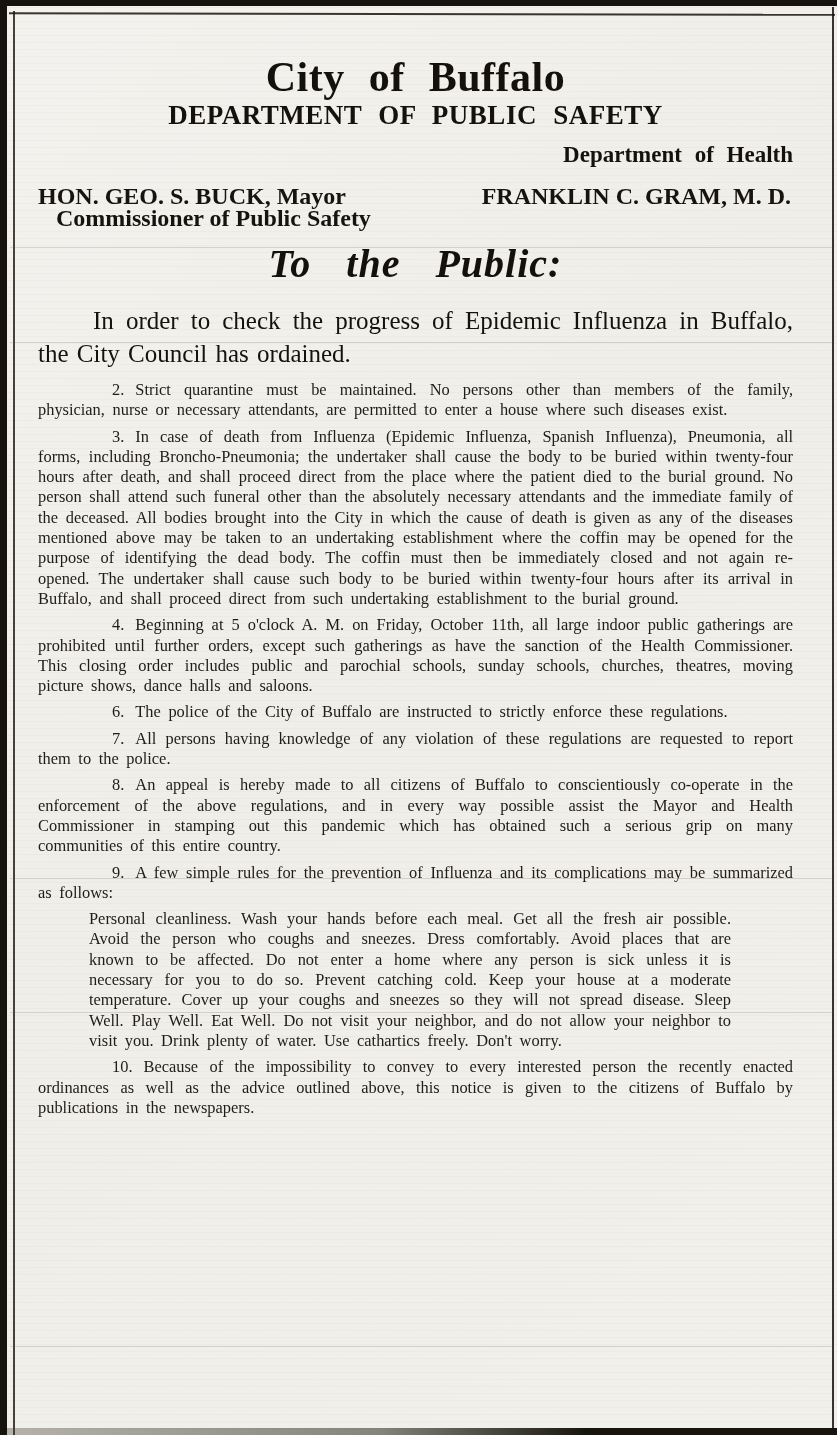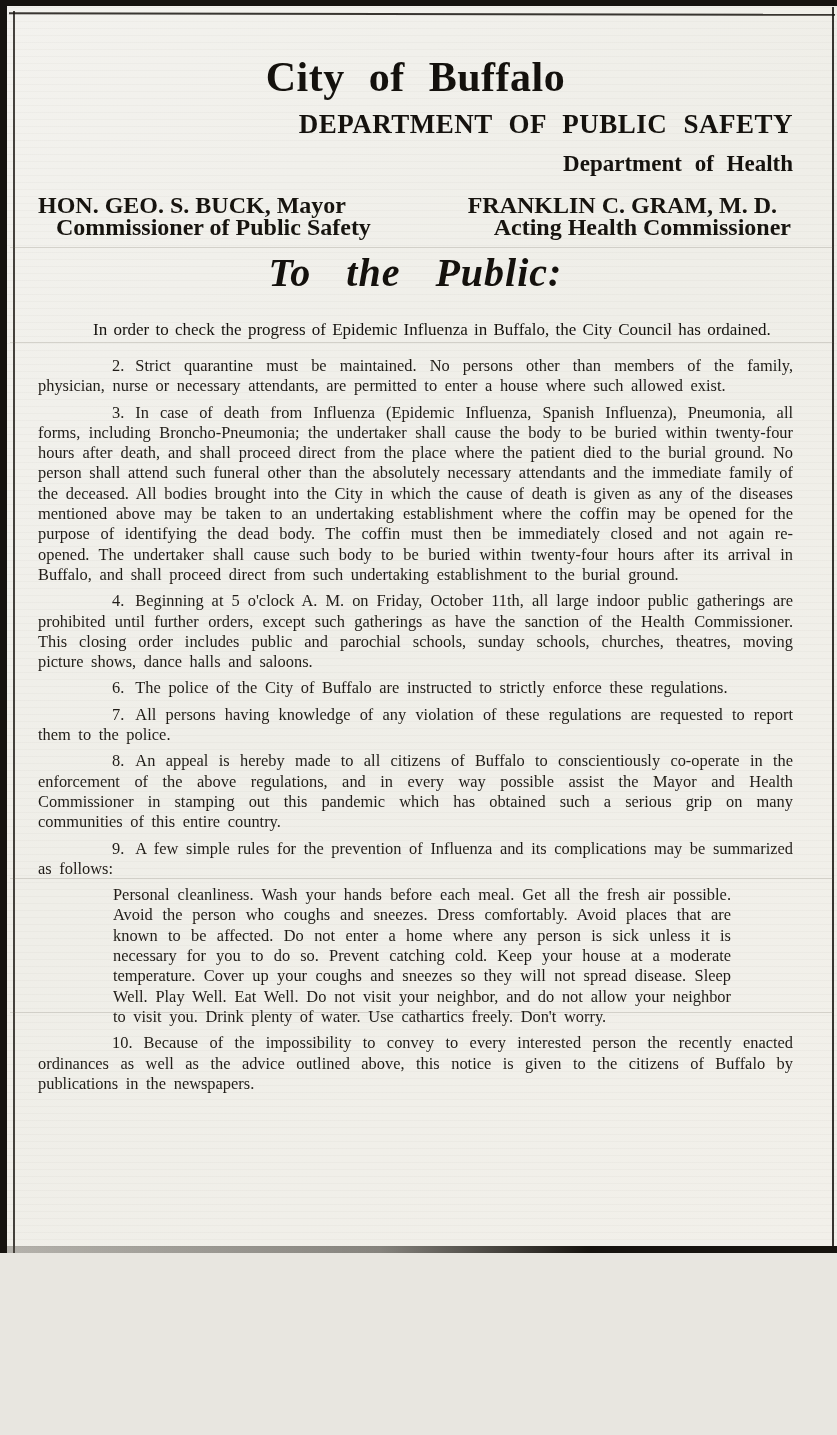--- a/index.html
+++ b/index.html
@@ -1,21 +1,21 @@
 <!DOCTYPE html>
 <html><head>
 <meta charset="utf-8">
 <style>
   html, body { margin: 0; padding: 0; background: #e8e6e0; }
   * { box-sizing: border-box; }
 
   .page {
     position: relative;
     width: 837px;
-    height: 1253px;
+    height: 1435px;
     margin: 0 auto;
     background:
       repeating-linear-gradient(to bottom, rgba(110,105,95,0.04) 0 1px, rgba(0,0,0,0) 1px 7px),
       linear-gradient(135deg, #f3f2ee 0%, #efeee8 45%, #f2f0ea 100%);
     overflow: hidden;
     font-family: "Liberation Serif", "DejaVu Serif", serif;
     color: #1d1a16;
   }
 
   
@@ -34,21 +34,21 @@
     height: 100%;
   }
 
   
   .title {
     margin: 0; text-align: center;
     font-size: 42px; line-height: 46px; font-weight: 700;
     word-spacing: 13px; letter-spacing: 0.5px; color: #14110d;
   }
   .subtitle1 {
-    margin: 9px 0 0; text-align: right;
+    margin: 0 0 0; text-align: center;
     font-size: 27px; line-height: 30px; font-weight: 700;
     word-spacing: 9px; letter-spacing: 0.5px; color: #15120e;
   }
   .subtitle2 {
     margin: 12px 0 0; text-align: right;
     font-size: 23px; line-height: 26px; font-weight: 700;
     word-spacing: 7px; color: #15120e;
   }
   .officials {
     display: flex; justify-content: space-between;
@@ -62,35 +62,35 @@
   .salutation {
     margin: 12px 0 0; text-align: center;
     font-size: 40px; line-height: 46px;
     font-weight: 700; font-style: italic;
     word-spacing: 24px; letter-spacing: 1px; color: #14110d;
   }
 
   
   .intro {
     margin: 17px 0 10px;
-    font-size: 17px; line-height: 33px;
+    font-size: 25px; line-height: 33px;
     text-align: justify; text-indent: 55px;
     word-spacing: 2px; color: #15120e;
   }
 
   
   .ord, .rules {
     margin: 0 0 6px;
     font-size: 16.4px; line-height: 20.3px;
     text-align: justify; word-spacing: 3.5px;
     color: #201c17;
   }
   .ord { text-indent: 74px; }
   .ord .num { margin-right: 11px; }
-  .rules { margin-left: 75px; margin-right: 62px; text-indent: 0; }
+  .rules { margin-left: 51px; margin-right: 62px; text-indent: 0; }
 </style>
 </head>
 <body>
 
 <div class="page">
 
   <div class="bar-top"></div>
   <div class="bar-left"></div>
   <div class="line-inner-top"></div>
   <div class="line-inner-left"></div>
@@ -109,29 +109,28 @@
     <div class="subtitle1">DEPARTMENT OF PUBLIC SAFETY</div>
     <div class="subtitle2">Department of Health</div>
 
     <div class="officials">
       <div class="official left">
         <div class="l1">HON. GEO. S. BUCK, Mayor</div>
         <div class="l2">Commissioner of Public Safety</div>
       </div>
       <div class="official right">
         <div class="l1">FRANKLIN C. GRAM, M. D.</div>
-        <div class="l2">Acting Health Commissioner</div>
       </div>
     </div>
 
     <div class="salutation">To the Public:</div>
 
     <p class="intro">In order to check the progress of Epidemic Influenza in Buffalo, the City Council has ordained.</p>
 
-    <p class="ord"><span class="num">2.</span><span>Strict quarantine must be maintained.  No persons other than members of the family, physician, nurse or necessary attendants, are permitted to enter a house where such allowed exist.</span></p>
+    <p class="ord"><span class="num">2.</span><span>Strict quarantine must be maintained.  No persons other than members of the family, physician, nurse or necessary attendants, are permitted to enter a house where such diseases exist.</span></p>
     <p class="ord"><span class="num">3.</span><span>In case of death from Influenza (Epidemic Influenza, Spanish Influenza), Pneumonia, all forms, including Broncho-Pneumonia; the undertaker shall cause the body to be buried within twenty-four hours after death, and shall proceed direct from the place where the patient died to the burial ground.  No person shall attend such funeral other than the absolutely necessary attendants and the immediate family of the deceased.  All bodies brought into the City in which the cause of death is given as any of the diseases mentioned above may be taken to an undertaking establishment where the coffin may be opened for the purpose of identifying the dead body.  The coffin must then be immediately closed and not again re-opened.  The undertaker shall cause such body to be buried within twenty-four hours after its arrival in Buffalo, and shall proceed direct from such undertaking establishment to the burial ground.</span></p>
     <p class="ord"><span class="num">4.</span><span>Beginning at 5 o'clock A. M. on Friday, October 11th, all large indoor public gatherings are prohibited until further orders, except such gatherings as have the sanction of the Health Commissioner.  This closing order includes public and parochial schools, sunday schools, churches, theatres, moving picture shows, dance halls and saloons.</span></p>
     <p class="ord"><span class="num">6.</span><span>The police of the City of Buffalo are instructed to strictly enforce these regulations.</span></p>
     <p class="ord"><span class="num">7.</span><span>All persons having knowledge of any violation of these regulations are requested to report them to the police.</span></p>
     <p class="ord"><span class="num">8.</span><span>An appeal is hereby made to all citizens of Buffalo to conscientiously co-operate in the enforcement of the above regulations, and in every way possible assist the Mayor and Health Commissioner in stamping out this pandemic which has obtained such a serious grip on many communities of this entire country.</span></p>
     <p class="ord"><span class="num">9.</span><span>A few simple rules for the prevention of Influenza and its complications may be summarized as follows:</span></p>
 
     <p class="rules">Personal cleanliness.  Wash your hands before each meal.  Get all the fresh air possible.  Avoid the person who coughs and sneezes.  Dress comfortably.  Avoid places that are known to be affected.  Do not enter a home where any person is sick unless it is necessary for you to do so.  Prevent catching cold.  Keep your house at a moderate temperature.  Cover up your coughs and sneezes so they will not spread disease.  Sleep Well.  Play Well.  Eat Well.  Do not visit your neighbor, and do not allow your neighbor to visit you.  Drink plenty of water.  Use cathartics freely.  Don't worry.</p>
 
     <p class="ord"><span class="num">10.</span><span>Because of the impossibility to convey to every interested person the recently enacted ordinances as well as the advice outlined above, this notice is given to the citizens of Buffalo by publications in the newspapers.</span></p>

